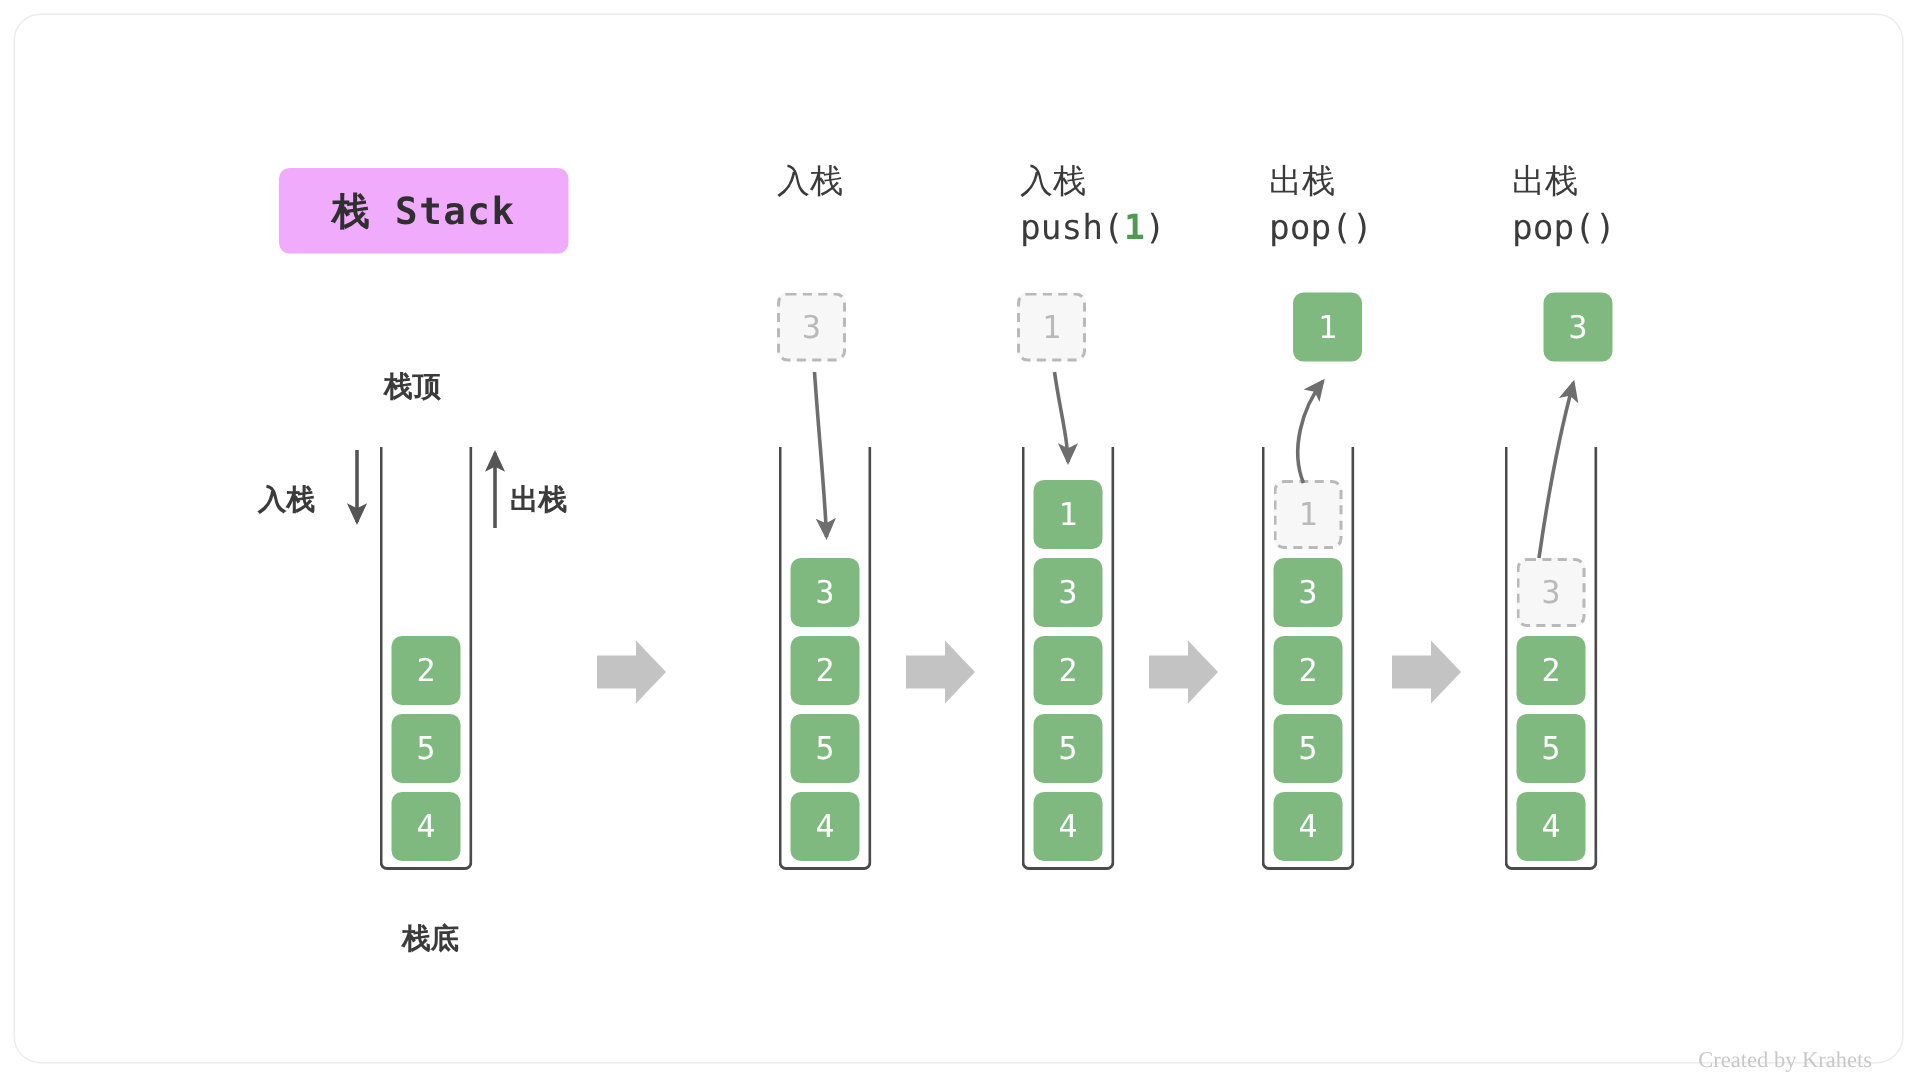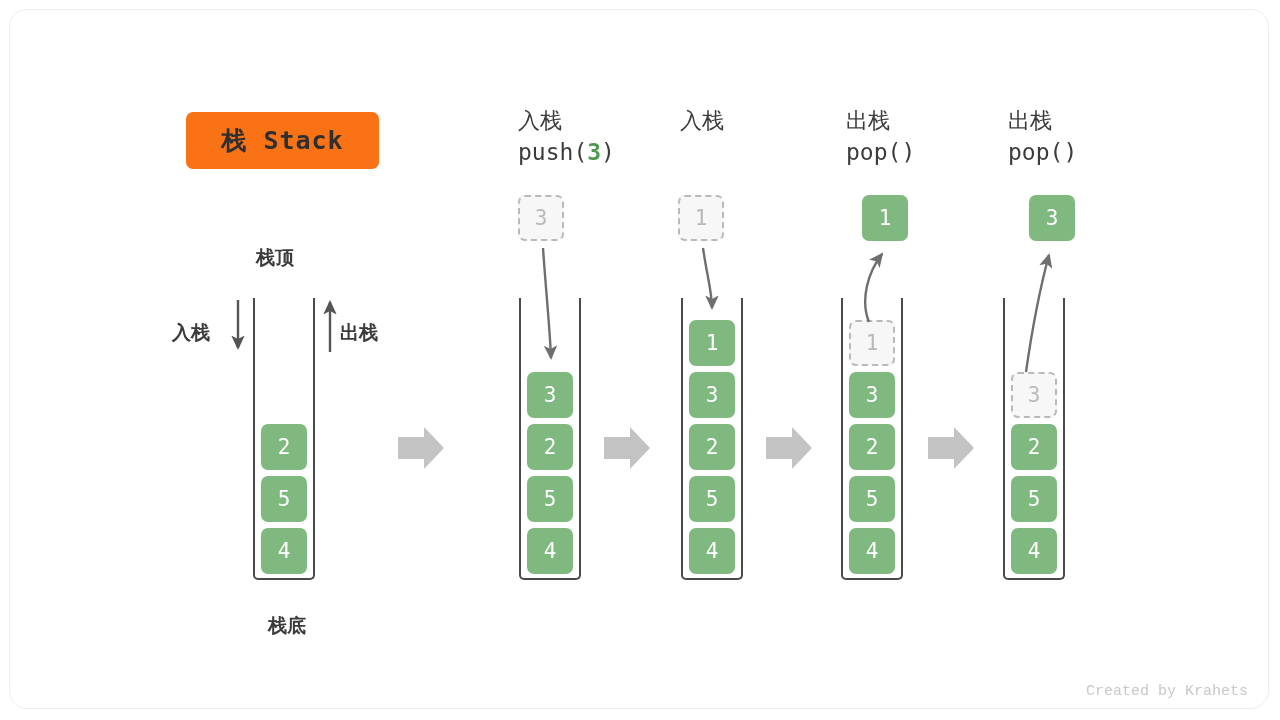--- a/index.html
+++ b/index.html
@@ -31,21 +31,21 @@
     box-sizing: border-box;
   }
 
   
   .title-badge {
     position: absolute;
     left: 186px;
     top: 112px;
     width: 193px;
     height: 57px;
-    background: #f97316;
+    background: #f0abfc;
     border-radius: 7px;
     display: flex;
     align-items: center;
     justify-content: center;
     color: #2f2f2f;
     font-size: 25px;
     font-weight: bold;
     font-family: "DejaVu Sans Mono", monospace;
     letter-spacing: 1px;
   }
@@ -126,24 +126,24 @@
     top: 0;
     width: 1280px;
     height: 720px;
     pointer-events: none;
   }
 
   
   .credit {
     position: absolute;
     right: 32px;
-    bottom: 20px;
+    bottom: 4px;
     color: #c8c8c8;
     font-size: 15px;
-    font-family: Liberation Mono, monospace;
+    font-family: Liberation Serif, serif;
     white-space: nowrap;
   }
 </style>
 </head>
 <body>
 
 <div id="canvas">
   <div class="card-frame"></div>
 
   <div class="title-badge">栈 Stack</div>
@@ -154,31 +154,31 @@
   <div class="cn-label" style="left:268px; top:613px;">栈底</div>
 
   <div class="stack-box" style="left:253px; top:298px; width:62px; height:282px;"></div>
 
   <div class="cell solid" style="left:261px; top:424px;">2</div>
   <div class="cell solid" style="left:261px; top:476px;">5</div>
   <div class="cell solid" style="left:261px; top:528px;">4</div>
 
   <div class="col-head" style="left:518px; top:106px;">
     <span class="cn">入栈</span>
-    <span class="code"><span>push(</span><span class="arg">3</span><span>)</span></span>
   </div>
   <div class="cell ghost" style="left:518px; top:195px;">3</div>
   <div class="stack-box" style="left:519px; top:298px; width:62px; height:282px;"></div>
   <div class="cell solid" style="left:527px; top:372px;">3</div>
   <div class="cell solid" style="left:527px; top:424px;">2</div>
   <div class="cell solid" style="left:527px; top:476px;">5</div>
   <div class="cell solid" style="left:527px; top:528px;">4</div>
 
   <div class="col-head" style="left:680px; top:106px;">
     <span class="cn">入栈</span>
+    <span class="code"><span>push(</span><span class="arg">1</span><span>)</span></span>
   </div>
   <div class="cell ghost" style="left:678px; top:195px;">1</div>
   <div class="stack-box" style="left:681px; top:298px; width:62px; height:282px;"></div>
   <div class="cell solid" style="left:689px; top:320px;">1</div>
   <div class="cell solid" style="left:689px; top:372px;">3</div>
   <div class="cell solid" style="left:689px; top:424px;">2</div>
   <div class="cell solid" style="left:689px; top:476px;">5</div>
   <div class="cell solid" style="left:689px; top:528px;">4</div>
 
   <div class="col-head" style="left:846px; top:106px;">

